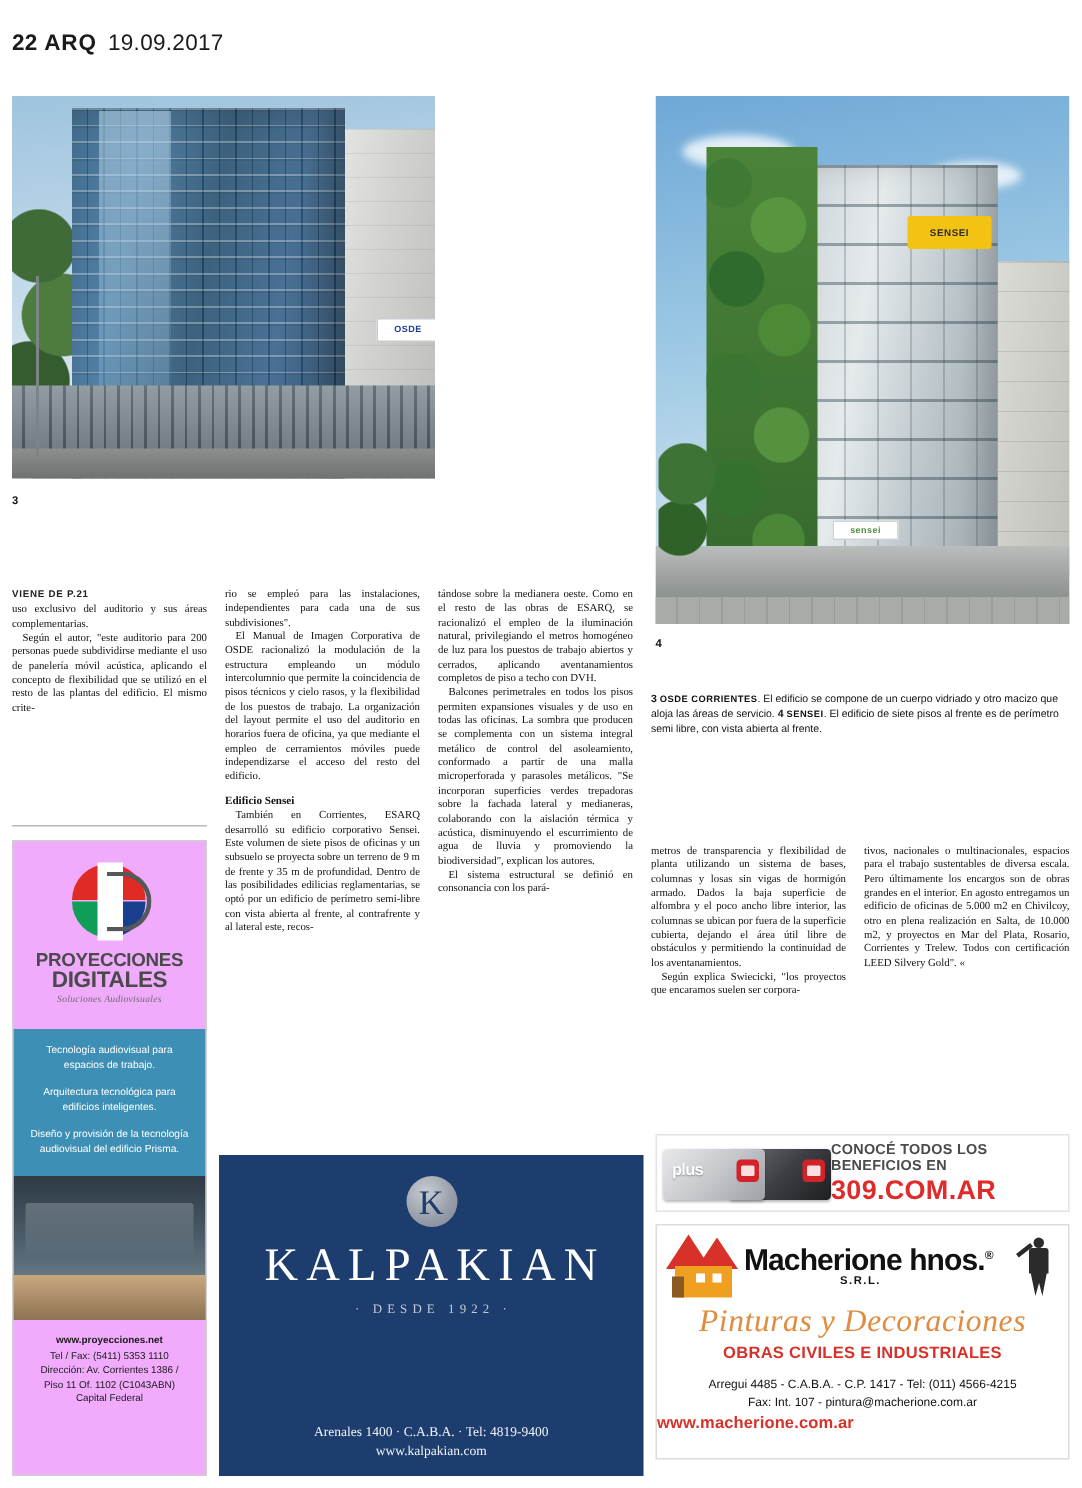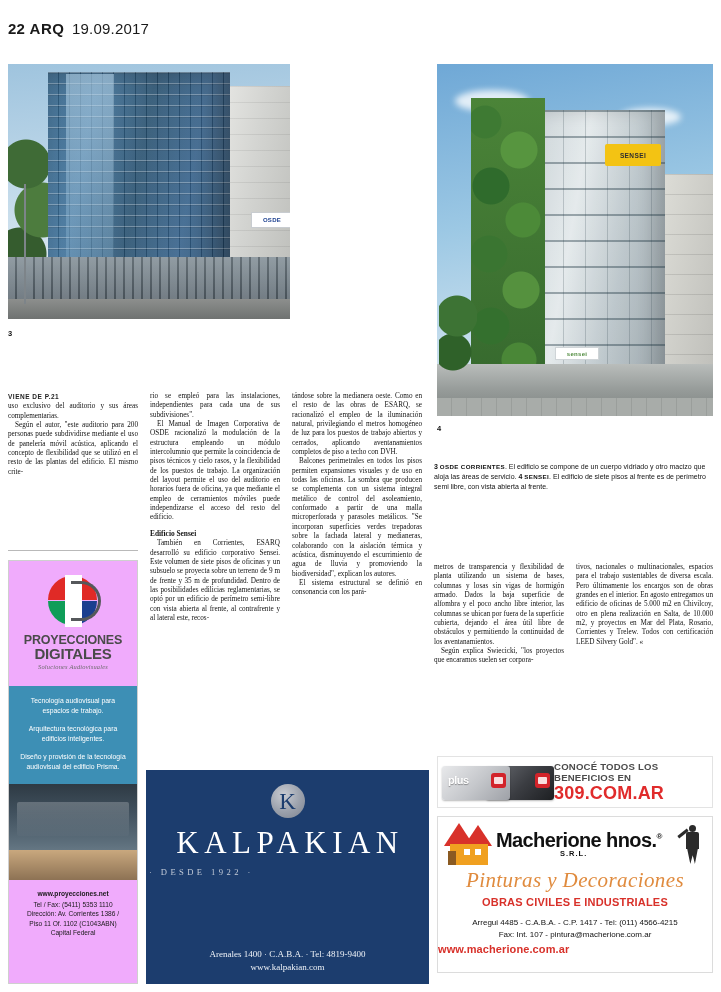--- a/index.html
+++ b/index.html
@@ -303,21 +303,21 @@
     font-family: "Liberation Serif", serif;
     font-size: 23px; color: #1c3d6e; line-height: 1;
   }
   .kalp-word {
     text-align: center; color: #ffffff;
     font-family: "Liberation Serif", serif;
     font-size: 31px; letter-spacing: 5.5px; line-height: 34px;
     padding-left: 5px;
   }
   .kalp-since {
-    text-align: left; color: #c3cbd8;
+    text-align: center; color: #c3cbd8;
     font-family: "Liberation Serif", serif;
     font-size: 8.6px; letter-spacing: 3.4px; margin-top: 7px;
     padding-left: 3px;
   }
   .kalp-foot {
     position: absolute; left: 0; right: 0; bottom: 10px; text-align: center;
     color: #eef2f7; font-family: "Liberation Serif", serif;
     font-size: 9px; line-height: 13px;
   }
 

